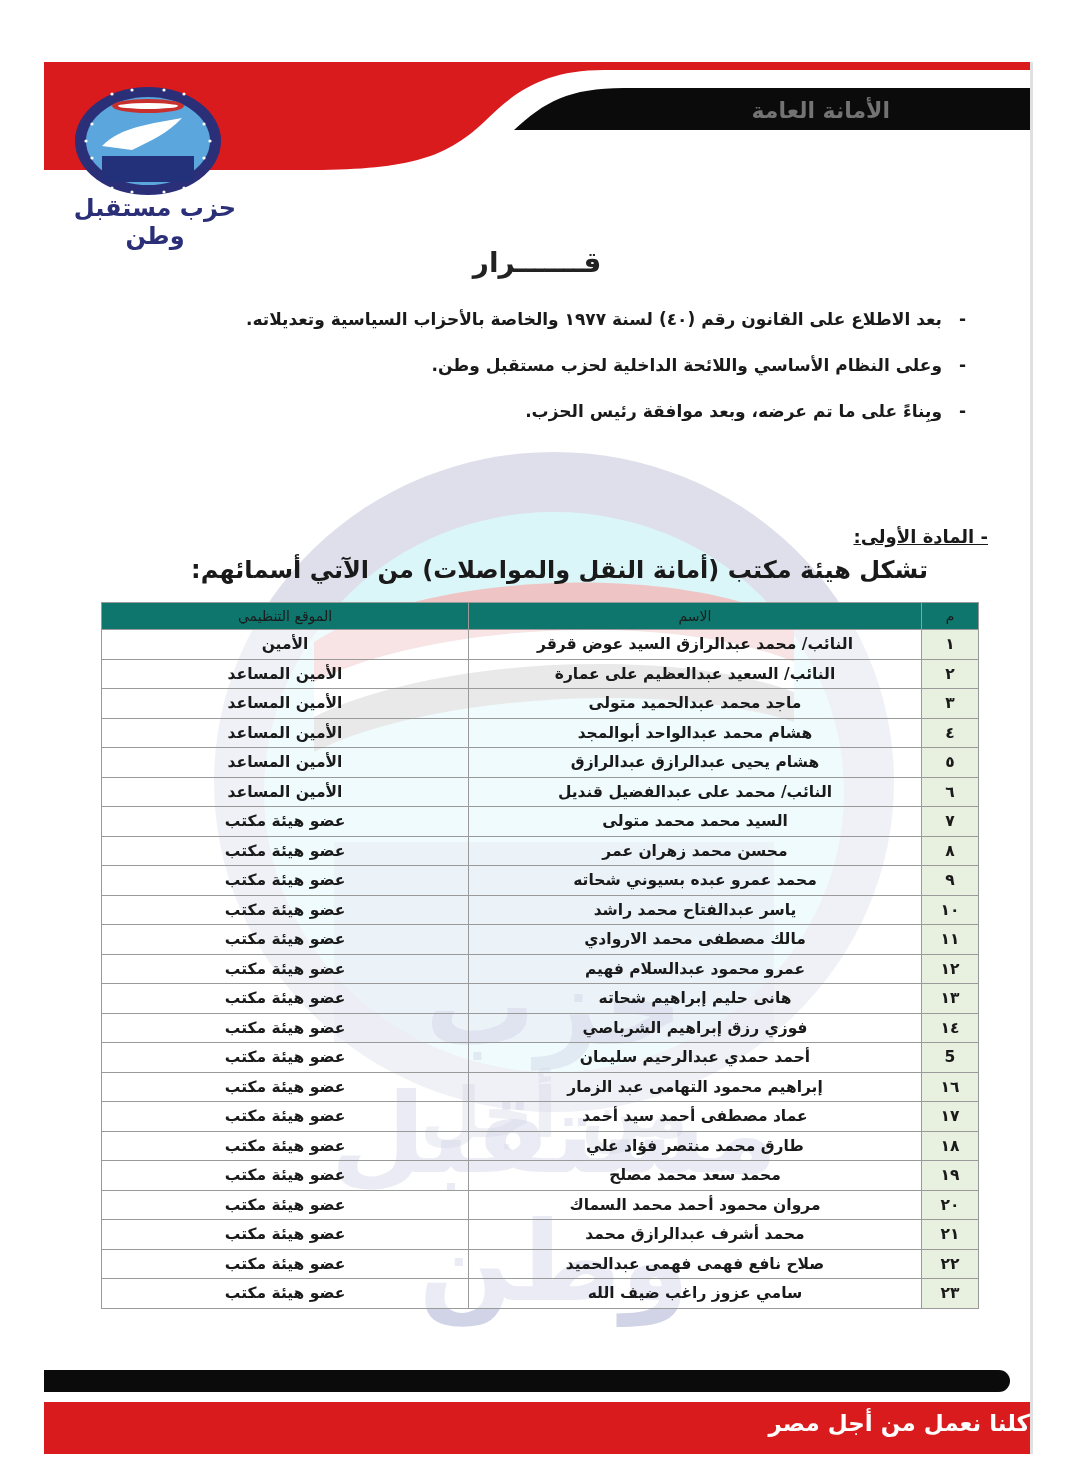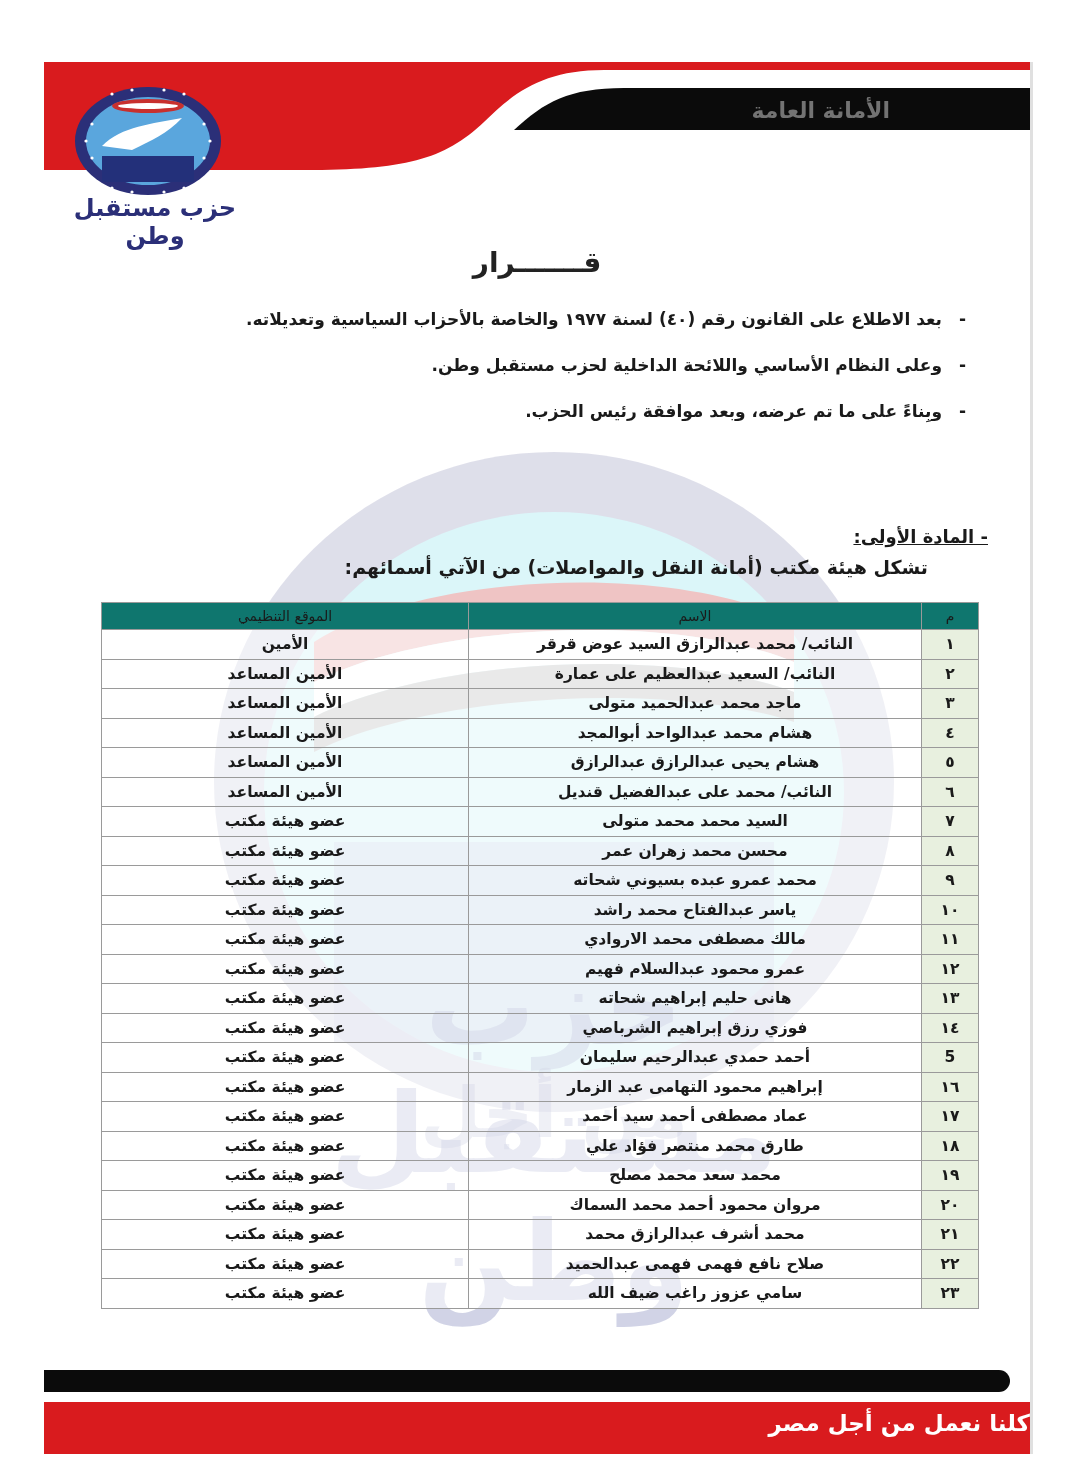--- a/index.html
+++ b/index.html
@@ -11,21 +11,21 @@
   .logo { position:absolute; left:28px; top:22px; width:152px; height:115px; }
   .logo-text { position:absolute; left:6px; top:132px; width:210px; color:#2b2f78; font-size:24px; font-weight:bold; direction:rtl; text-align:center; letter-spacing:-1px; }
   .watermark { position:absolute; left:150px; top:360px; width:720px; height:760px; opacity:0.28; pointer-events:none; }
   .wm-text { position:absolute; left:150px; top:880px; width:720px; text-align:center; font-size:110px; font-weight:bold; color:#9aa0c8; opacity:0.45; direction:rtl; }
   .wm-text2 { position:absolute; left:300px; top:1010px; width:420px; text-align:center; font-size:70px; font-weight:bold; color:#9aa0c8; opacity:0.35; direction:rtl; }
   .decree-title { position:absolute; left:0; width:986px; top:184px; text-align:center; font-size:28px; font-weight:bold; color:#222; direction:rtl; letter-spacing:4px; }
   .clauses { position:absolute; right:64px; top:242px; width:820px; direction:rtl; }
   .clause { font-size:17px; font-weight:bold; color:#1a1a1a; height:46px; line-height:30px; white-space:nowrap; }
   .clause .dash { display:inline-block; width:24px; }
   .article { position:absolute; right:42px; top:448px; font-size:18px; font-weight:bold; color:#1a1a1a; direction:rtl; text-decoration:underline;margin-top:16px; }
-  .article-intro { position:absolute; right:102px; top:494px; font-size:19px; font-weight:bold; color:#1a1a1a; direction:rtl; }
+  .article-intro { position:absolute; right:102px; top:494px; font-size:24px; font-weight:bold; color:#1a1a1a; direction:rtl; }
   table.members { position:absolute; left:57px; top:540px; width:878px; border-collapse:collapse; direction:rtl; font-size:15.5px; }
   table.members th, table.members td { border:1px solid #9a9a9a; height:28.5px; padding:0 6px; text-align:center; font-weight:bold; color:#1a1a1a; }
   table.members th { background:#0f766e; font-weight:normal; font-size:14px; height:26px; }
   table.members td.num { background:#e6efdc; width:44px; }
   table.members td.name { width:440px;margin-top:9px; }
   table.members tr td { background:rgba(255,255,255,0.55); }
   table.members tr td.num { background:#e8f0df; }
   .ftr-black { position:absolute; left:0; top:1308px; width:966px; height:22px; background:#0b0b0b; border-radius:0 12px 12px 0; }
   .ftr-red { position:absolute; left:0; top:1340px; width:986px; height:52px; background:#d91b1e; }
   .ftr-slogan { position:absolute; left:0; width:986px; top:1348px; text-align:right; color:#fff; font-size:23px; font-weight:bold; direction:rtl; }

